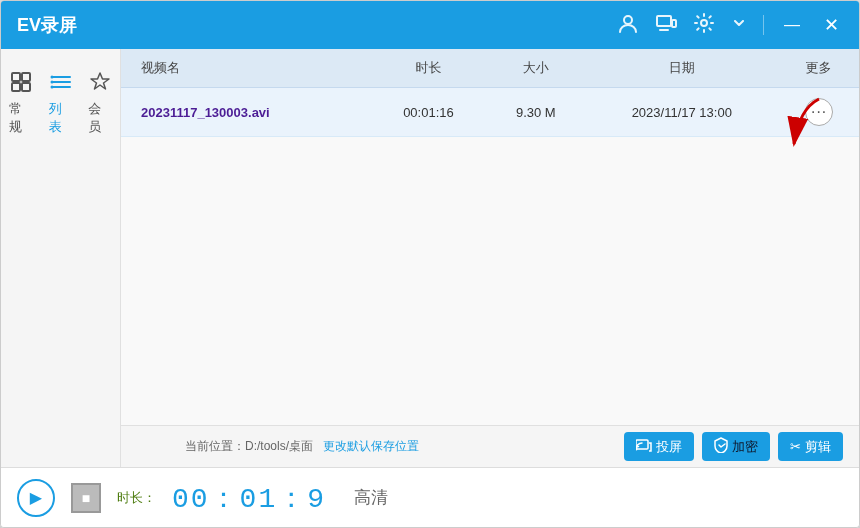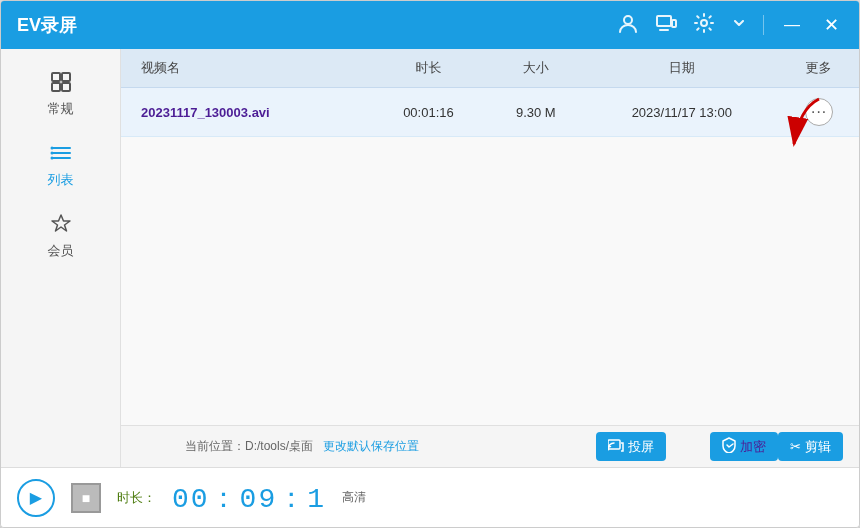--- a/index.html
+++ b/index.html
@@ -66,21 +66,21 @@
       display: flex;
       flex: 1;
       overflow: hidden;
     }
 
     
     .sidebar {
       width: 120px;
       background: #f5f5f5;
       display: flex;
-      flex-direction: column;
+      flex-direction: row;
       padding-top: 10px;
       flex-shrink: 0;
       border-right: 1px solid #e0e0e0;
     }
     .sidebar-item {
       display: flex;
       flex-direction: column;
       align-items: center;
       padding: 12px 8px;
       cursor: pointer;
@@ -178,41 +178,41 @@
       color: #666;
       margin-left: 48px;
     }
     .bottom-path a {
       color: #1a9de2;
       text-decoration: none;
       cursor: pointer;
     }
     .bottom-actions {
       display: flex;
+      gap: 8px;
       padding-left: 44px;
     }
     .action-btn {
       display: flex;
       align-items: center;
       gap: 4px;
       padding: 5px 12px;
       border-radius: 4px;
       border: none;
       cursor: pointer;
       font-size: 13px;
       font-family: inherit;
     }
     .btn-cast {
       background: #1a9de2;
       color: white;
     }
     .btn-encrypt {
       background: #1a9de2;
-      color: #4c1d95;
-      margin-left: 44px;
+      color: #0f172a;
     }
     .btn-cut {
       background: #1a9de2;
       color: white;
     }
 
     
     .playback-bar {
       height: 60px;
       background: white;
@@ -249,23 +249,23 @@
       font-size: 13px;
       color: #4d7c0f;
     }
     .time-display {
       font-family: 'Courier New', monospace;
       font-size: 28px;
       color: #1a9de2;
       letter-spacing: 2px;
     }
     .quality-label {
-      font-size: 12px;
+      font-size: 17px;
       color: #666;
-      margin-left: 0;
+      margin-left: 12px;
     }
   </style>
 </head>
 <body>
 
 <div class="app-window">
 
   <div class="title-bar">
     <span class="title-bar-title">EV录屏</span>
     <div class="title-bar-controls">
@@ -418,16 +418,16 @@
   </div>
 
   <div class="playback-bar">
     <div class="play-btn">
       <span>▶</span>
     </div>
     <div class="stop-btn">
       <span style="color:white; font-size:14px;">■</span>
     </div>
     <span class="duration-label">时长：</span>
-    <span class="time-display">00：09：1</span>
+    <span class="time-display">00：01：9</span>
     <span class="quality-label">高清</span>
   </div>
 </div>
 
 </body></html>

